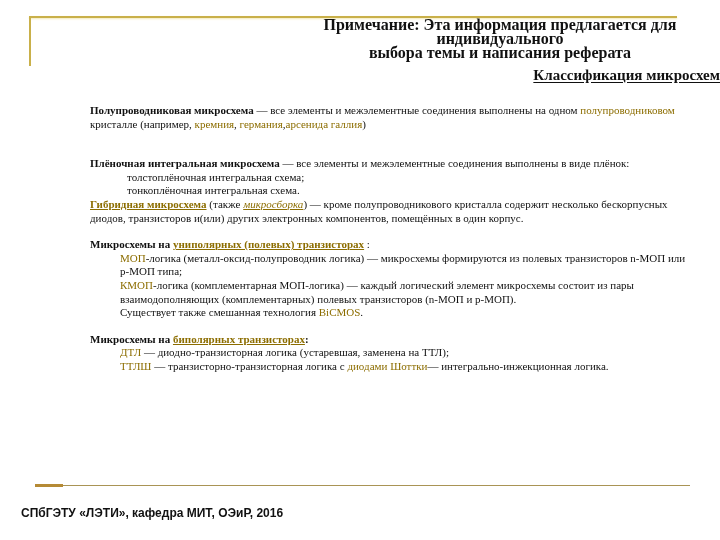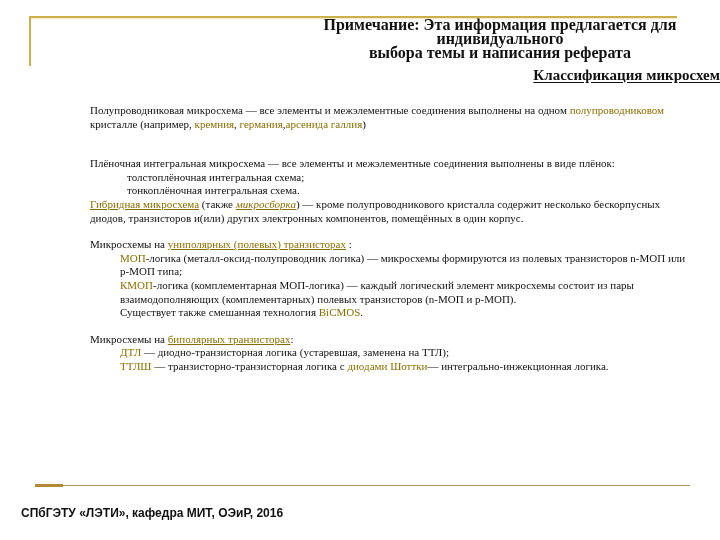--- a/index.html
+++ b/index.html
@@ -32,23 +32,23 @@
       position: absolute; left: 0; width: 720px; top: 67px;
       text-align: right; font-size: 15px; font-weight: bold;
       text-decoration: underline; text-underline-offset: 2px;
     }
     .content {
       position: absolute; left: 90px; top: 104px; width: 600px;
       font-size: 11px; line-height: 13.6px;
     }
     .content p { margin: 0; }
     .gap { height: 13px; }
-    .b { font-weight: normal; }
+    .b { font-weight: bold; }
     .lnk {
-      color: #8c6d00; text-decoration: underline; font-weight: normal;
+      color: #8c6d00; text-decoration: underline; font-weight: bold;
       text-underline-offset: 1px;
     }
     .lnk-n {
       color: #8c6d00; 
       text-underline-offset: 1px;
     }
     .lnk-i {
       color: #8c6d00; text-decoration: underline; font-style: italic;
     }
     .ind1 { padding-left: 37px; }

